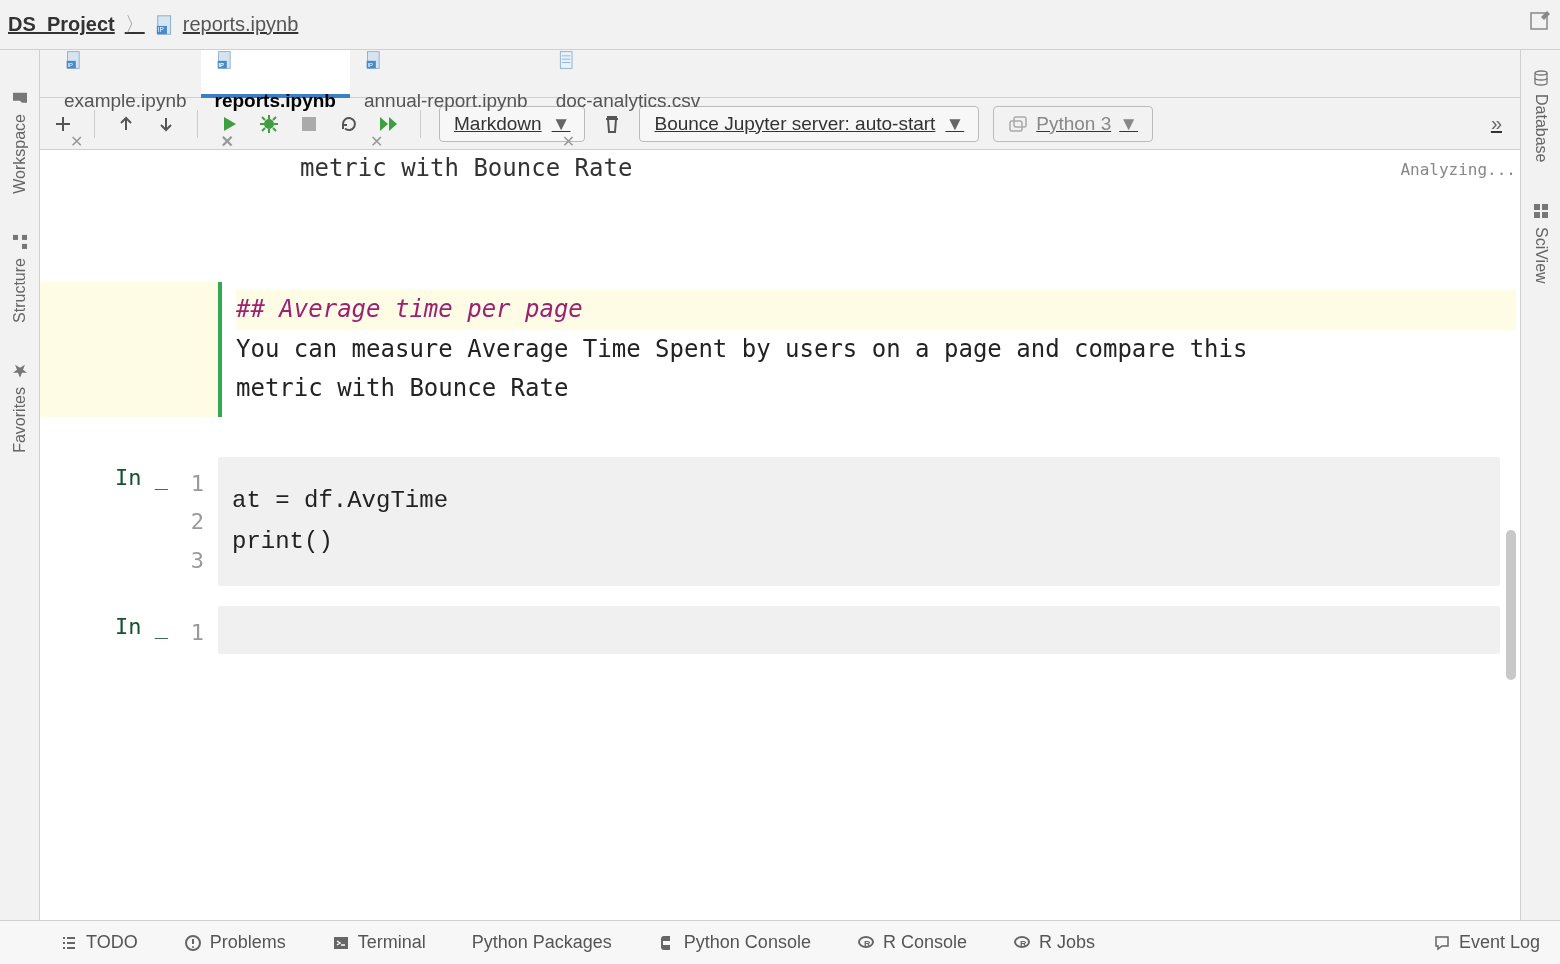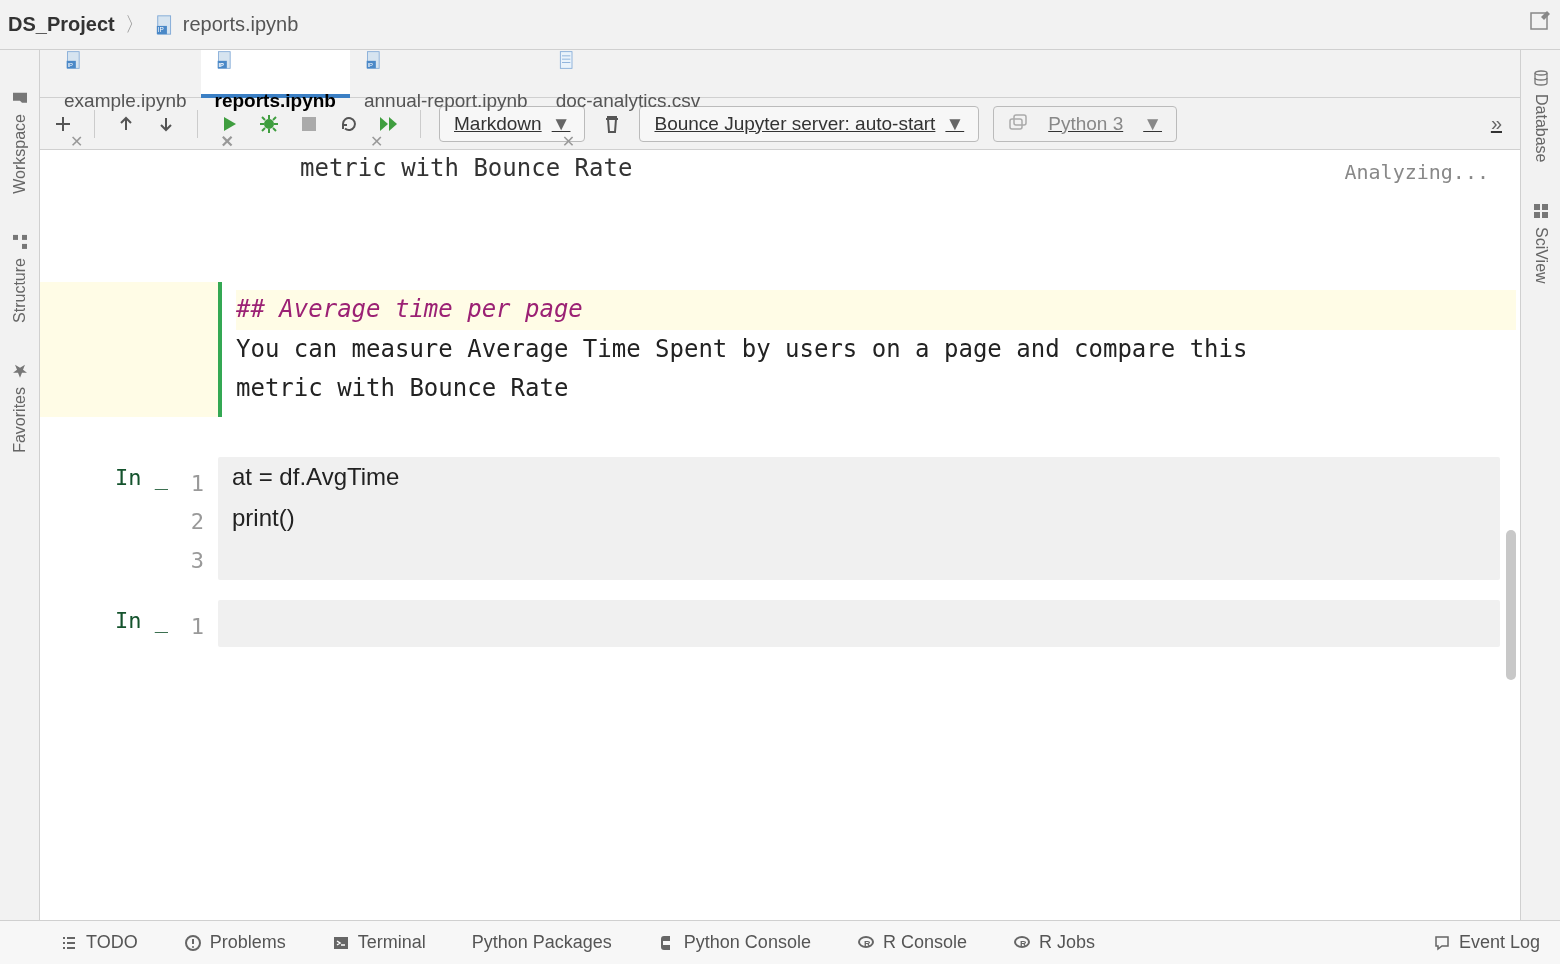--- a/index.html
+++ b/index.html
@@ -1,17 +1,17 @@
 <!DOCTYPE html>
 <html><head>
 <meta charset="utf-8">
 <style>
 * { box-sizing: border-box; margin: 0; padding: 0; }
 body { font-family: -apple-system, BlinkMacSystemFont, "Segoe UI", sans-serif; font-size: 17px; color: #333; background: #fff; width: 1560px; height: 964px; overflow: hidden; }
-.top-breadcrumb { height: 50px; display: flex; align-items: center; padding: 0 8px; border-bottom: 1px solid #d0d0d0; background: #f2f2f2; justify-content: space-between; }
+.top-breadcrumb { height: 50px; display: flex; align-items: center; padding: 0 8px; border-bottom: 1px solid #d0d0d0; background: #f2f2f2; justify-content: space-between; text-decoration: underline; }
 .bc-left { display: flex; align-items: center; gap: 6px; }
 .bc-project { font-weight: 700; font-size: 20px; }
 .bc-sep { color: #999; font-size: 20px; padding: 0 4px; }
 .bc-file { display: flex; align-items: center; gap: 6px; font-size: 20px; color: #555; }
 .fileicon { width: 22px; height: 22px; display: inline-flex; align-items: center; justify-content: center; }
 .outer { display: flex; height: calc(100% - 50px - 44px); }
 .left-rail { width: 40px; background: #f2f2f2; border-right: 1px solid #d0d0d0; display: flex; flex-direction: column; align-items: center; padding-top: 40px; gap: 40px; }
 .right-rail { width: 40px; background: #f2f2f2; border-left: 1px solid #d0d0d0; display: flex; flex-direction: column; align-items: center; padding-top: 20px; gap: 40px; }
 .rail-item { writing-mode: vertical-rl; transform: rotate(180deg); font-size: 16px; color: #666; display: flex; align-items: center; gap: 8px; cursor: pointer; }
 .rail-right-item { writing-mode: vertical-rl; font-size: 16px; color: #666; display: flex; align-items: center; gap: 8px; cursor: pointer; }
@@ -21,37 +21,37 @@
 .tab { display: flex; align-items: flex-start; gap: 20px; padding: 0 14px; height: 48px; font-size: 19px; color: #555; cursor: pointer; position: relative; flex-direction: column; }
 .tab.active { background: #fff; border-bottom: 4px solid #3b7fc4; font-weight: 600; color: #000; }
 .tab-close { color: #999; font-size: 16px; margin-left: 6px; cursor: pointer; }
 .toolbar { display: flex; align-items: center; height: 52px; background: #f2f2f2; border-bottom: 1px solid #d0d0d0; padding: 0 10px; gap: 14px; text-decoration: underline; }
 .tb-divider { width: 1px; height: 28px; background: #ccc; margin: 0 4px; }
 .tb-btn { display: inline-flex; align-items: center; justify-content: center; width: 26px; height: 26px; color: #666; cursor: pointer; }
 .tb-btn.green { color: #3f9e3f; }
 .tb-btn.grey { color: #999; }
 .tb-select { display: inline-flex; align-items: center; gap: 10px; border: 1px solid #bbb; border-radius: 4px; padding: 6px 14px; color: #333; font-size: 19px; cursor: pointer; background: #f7f7f7; }
 .tb-select .caret { color: #666; }
-.tb-interp { display: inline-flex; align-items: flex-start; gap: 20px; border: 1px solid #bbb; border-radius: 4px; padding: 6px 14px; color: #888; font-size: 19px; cursor: pointer; }
+.tb-interp { display: inline-flex; align-items: flex-end; gap: 8px; border: 1px solid #bbb; border-radius: 4px; padding: 6px 14px; color: #888; font-size: 19px; cursor: pointer; }
 .overflow-btn { margin-left: auto; color: #666; font-size: 20px; cursor: pointer; padding: 0 8px; }
 .editor { flex: 1; overflow: auto; background: #fff; position: relative; font-family: "SF Mono", Menlo, Consolas, monospace; }
-.analyzing { position: absolute; right: 31px; top: 10px; color: #888; font-size: 20px; }
+.analyzing { position: absolute; right: 4px; top: 10px; color: #888; font-size: 16px; }
 .md-top-fragment { font-family: "SF Mono", Menlo, Consolas, monospace; font-size: 24px; color: #333; padding-left: 260px; padding-top: 4px; white-space: pre; }
 .md-cell { margin-top: 100px; display: flex; flex-direction: column; }
 .md-gutter { width: 48px; background: #fffce6; }
 .md-content { flex: 1; display: flex; }
 .edit-strip { width: 178px; background: #fffce6; }
 .green-bar { width: 4px; background: #34a853; }
 .md-body { flex: 1; padding: 8px 4px 8px 14px; font-family: "SF Mono", Menlo, Consolas, monospace; font-size: 24px; line-height: 1.65; }
 .md-heading { color: #9b2174; font-style: italic; background: #fffce6; display: inline-block; width: 100%; }
 .md-text { color: #222; }
 .code-cell { margin-top: 40px; display: flex; padding-left: 48px; }
 .code-prompt { width: 80px; text-align: right; font-family: "SF Mono", Menlo, Consolas, monospace; font-size: 22px; color: #14532d; padding-top: 8px; }
 .code-lines-col { width: 50px; text-align: right; font-family: "SF Mono", Menlo, Consolas, monospace; font-size: 22px; color: #999; padding-top: 8px; line-height: 1.75; padding-right: 14px; }
-.code-body { flex: 1; background: #f0f0f0; border-radius: 2px; padding: 0 14px; font-family: Liberation Sans, sans-serif; font-size: 24px; line-height: 1.7; color: #222; margin-right: 20px; }
+.code-body { flex: 1; background: #f0f0f0; border-radius: 2px; padding: 24px 14px; font-family: Liberation Mono, monospace; font-size: 24px; line-height: 1.7; color: #222; margin-right: 20px; }
 .scroll-thumb { position: absolute; right: 4px; top: 380px; width: 10px; height: 150px; background: #c8c8c8; border-radius: 5px; }
 .status-bar { height: 44px; background: #f7f7f7; border-top: 1px solid #d0d0d0; display: flex; align-items: center; gap: 46px; padding: 0 20px 0 60px; font-size: 18px; color: #555; }
 .status-item { display: flex; align-items: center; gap: 8px; cursor: pointer; }
 .status-item svg { width: 18px; height: 18px; }
 </style>
 </head>
 <body>
 
 <div class="top-breadcrumb">
   <div class="bc-left">

